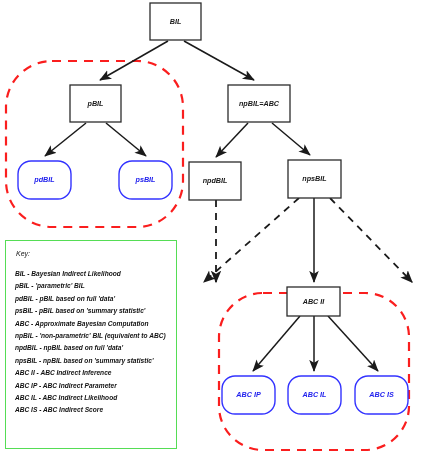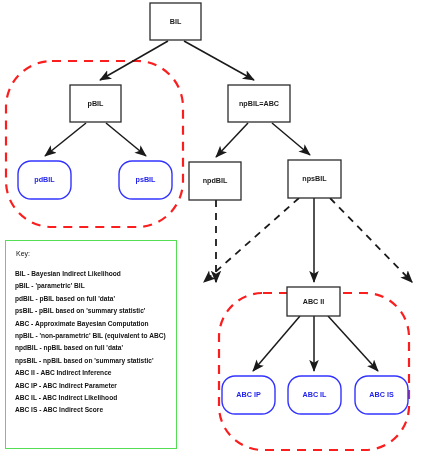--- a/index.html
+++ b/index.html
@@ -9,20 +9,21 @@
   }
   body {
     font-family: "Liberation Sans", sans-serif;
   }
   #canvas {
     position: relative;
     width: 424px;
     height: 457px;
     background: #ffffff;
     overflow: hidden;
+    font-style: italic;
   }
   #diagram-svg {
     position: absolute;
     left: 0;
     top: 0;
     width: 424px;
     height: 457px;
   }
   .node-label {
     font-family: "Liberation Sans", sans-serif;

